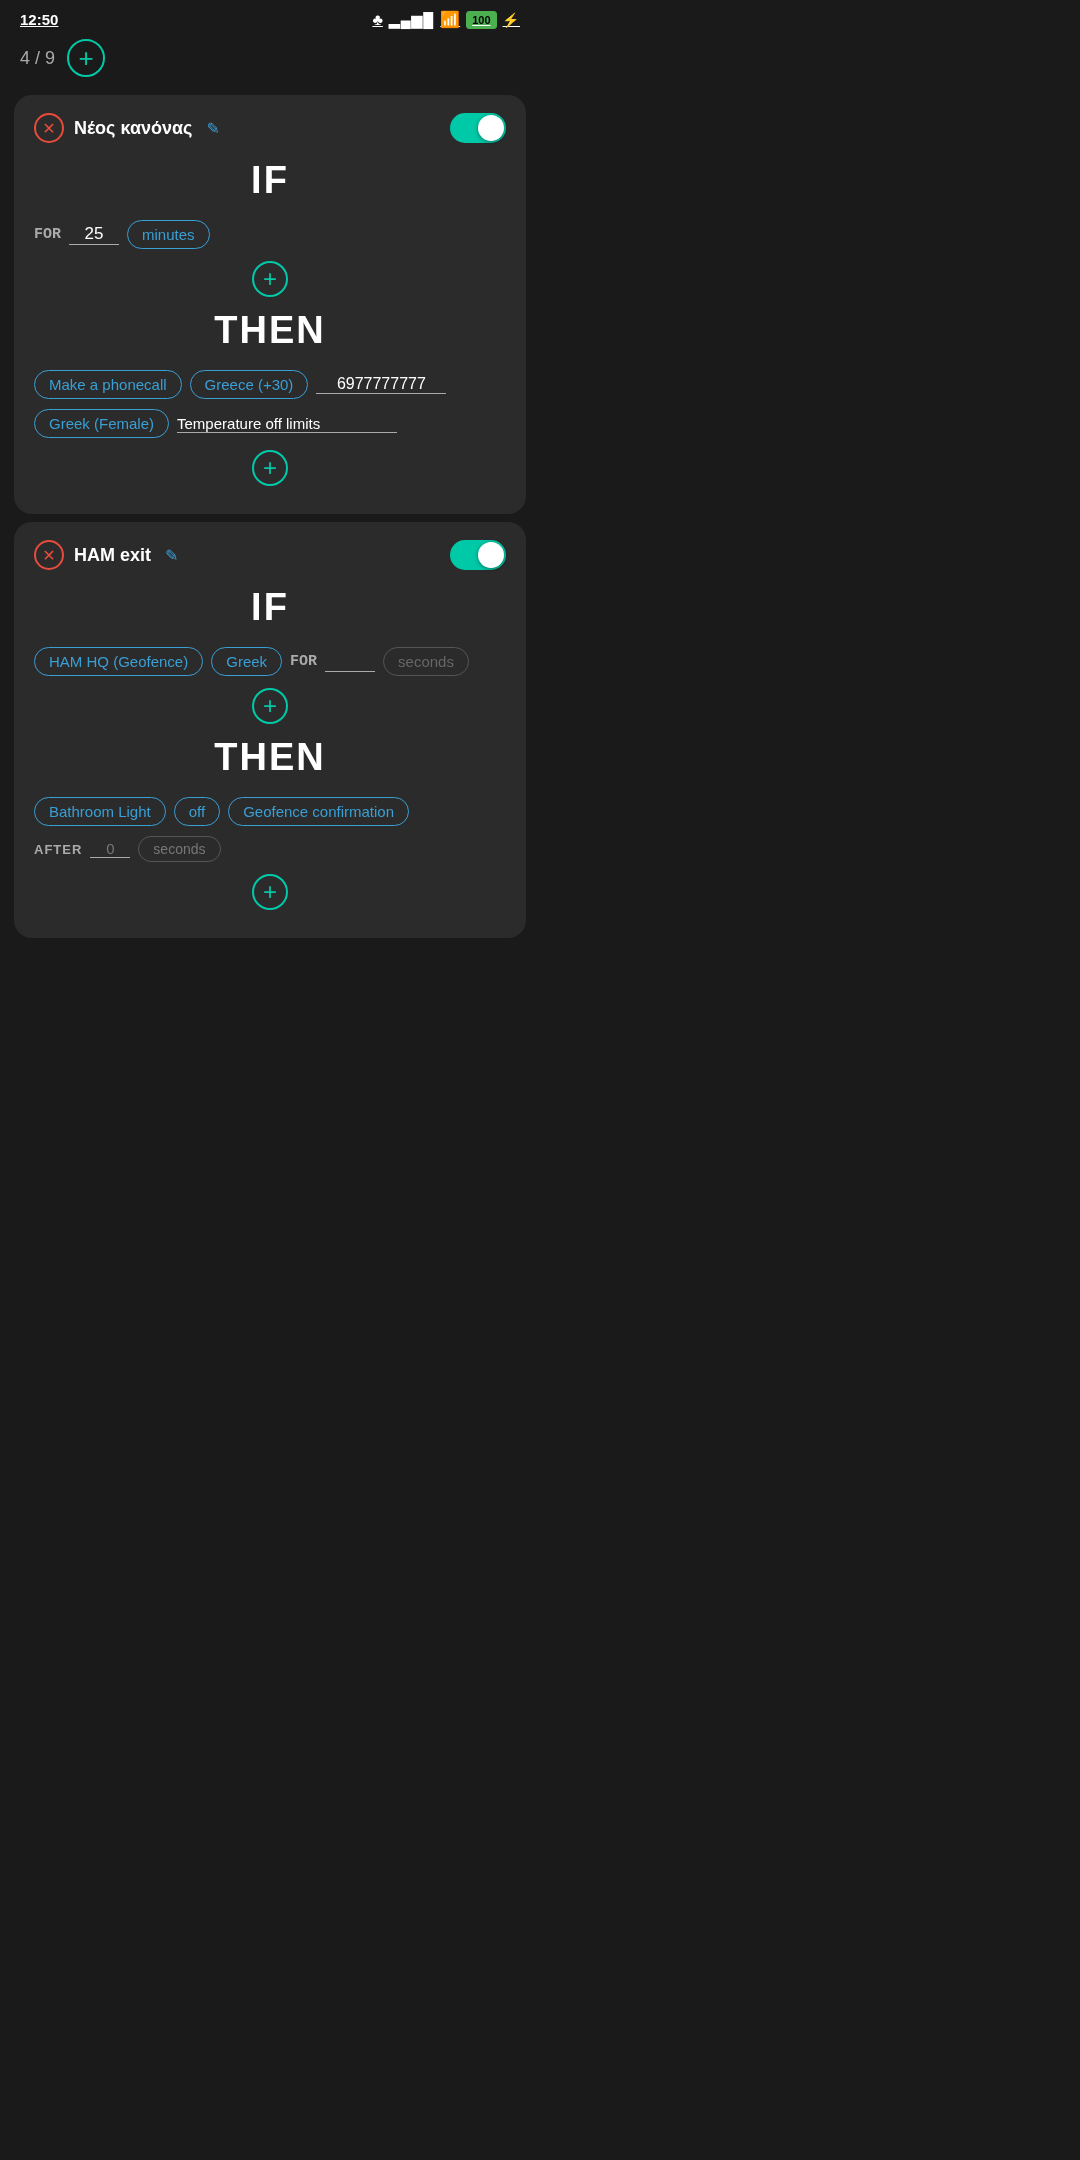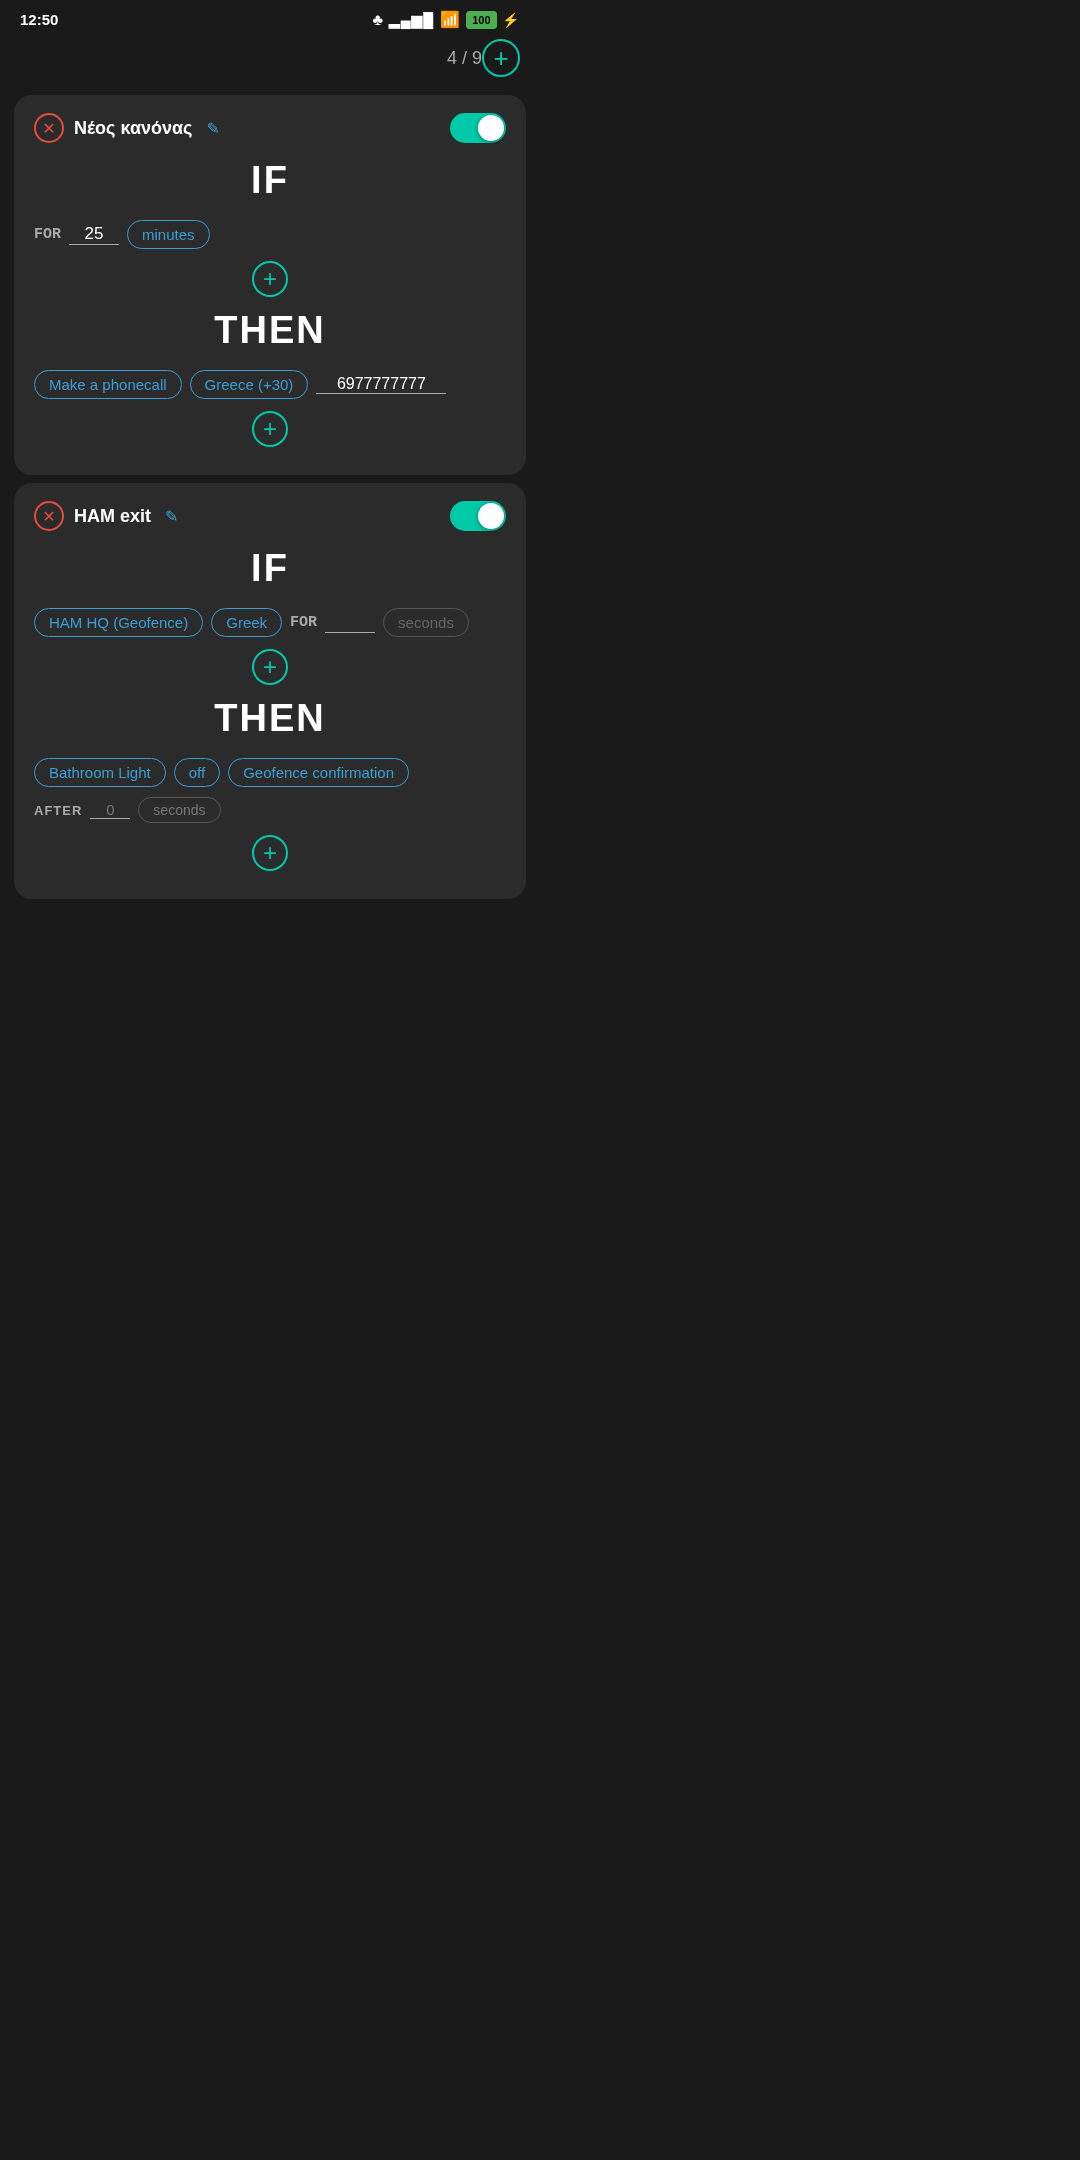--- a/index.html
+++ b/index.html
@@ -14,43 +14,44 @@
     }
 
     
     .status-bar {
       display: flex;
       justify-content: space-between;
       align-items: center;
       padding: 10px 20px 6px;
       font-size: 15px;
       font-weight: 600;
+      text-decoration: underline;
     }
     .status-right {
       display: flex;
       align-items: center;
       gap: 6px;
     }
     .battery-icon {
       background: #4caf50;
       color: #000;
       font-size: 11px;
       font-weight: 700;
       padding: 2px 5px;
       border-radius: 3px;
       border: 1.5px solid #4caf50;
     }
 
     
     .top-nav {
       display: flex;
-      justify-content: flex-end;
+      justify-content: flex-start;
       align-items: center;
       padding: 4px 20px 10px;
-      margin-left: 32px;
+      gap: 12px;
     }
     .page-indicator {
       color: #aaa;
       font-size: 18px;
     }
     .add-btn-top {
       width: 38px;
       height: 38px;
       border-radius: 50%;
       border: 2.5px solid #00c9a7;
@@ -310,20 +311,24 @@
     <button class="add-circle-btn">+</button>
   </div>
 
   <div class="section-label">THEN</div>
 
   <div class="row">
     <span class="tag">Make a phonecall</span>
     <span class="tag">Greece (+30)</span>
     <input class="phone-input" value="6977777777" style="">
   </div>
+  <div class="row">
+    <span class="tag">Greek (Female)</span>
+    <input class="tts-input" value="Temperature off limits" style="">
+  </div>
 
   <div class="add-circle">
     <button class="add-circle-btn">+</button>
   </div>
 </div>
 
 <div class="card">
   <div class="card-header">
     <div class="card-title-group">
       <div class="close-icon">✕</div>

